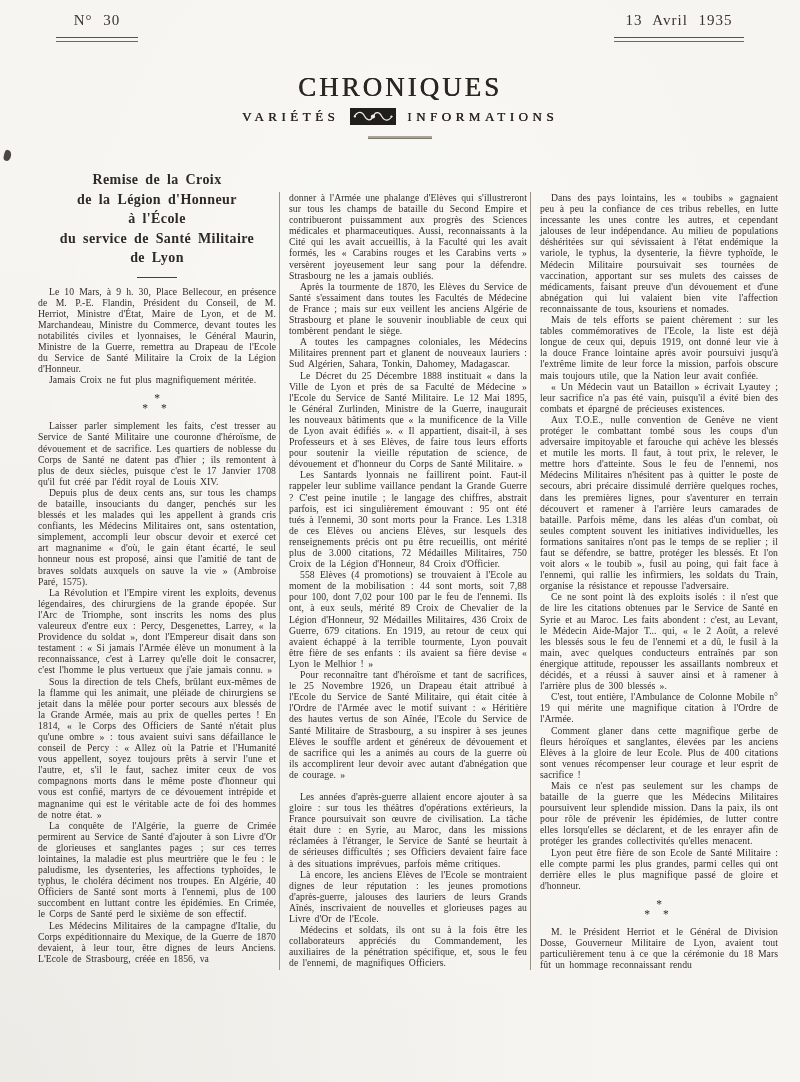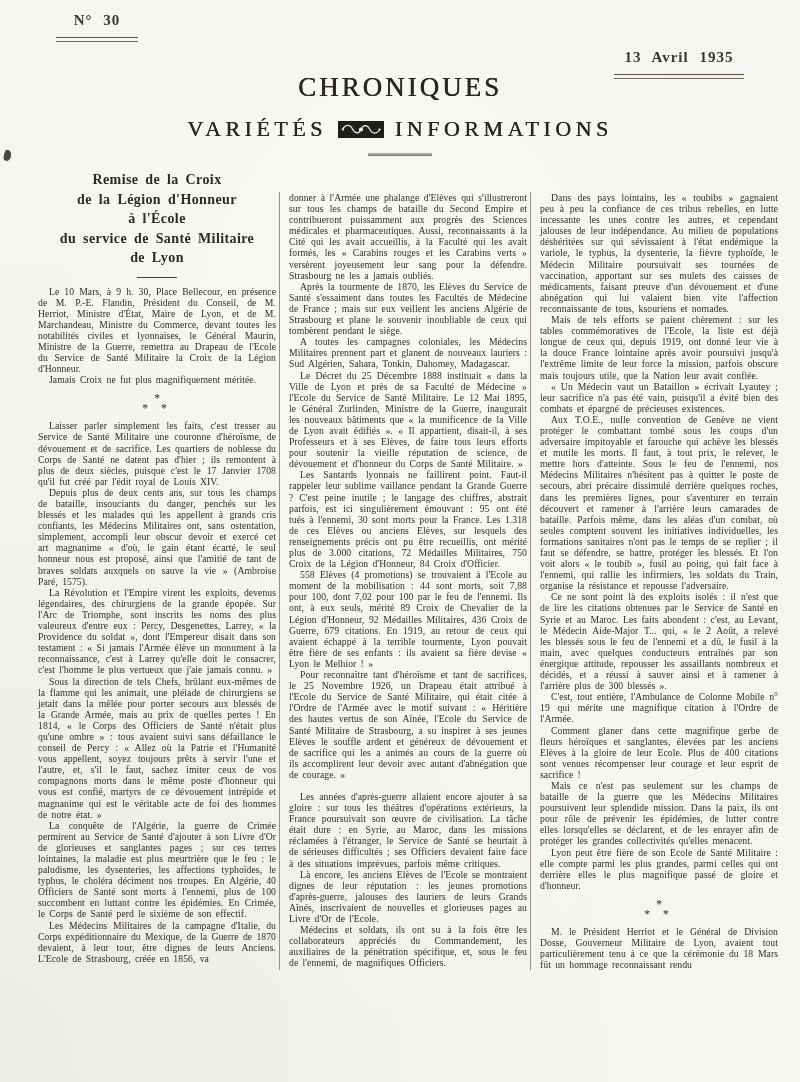--- a/index.html
+++ b/index.html
@@ -18,33 +18,33 @@
   }
   .page{
     position:relative;width:800px;height:1082px;overflow:hidden;
     background:
       radial-gradient(ellipse at 50% 40%, rgba(255,255,255,0.35), rgba(0,0,0,0) 70%),
       radial-gradient(ellipse at 0% 100%, rgba(120,115,105,0.08), rgba(0,0,0,0) 55%),
       var(--paper);
   }
   
   .issue-block{position:absolute;left:56px;top:12px;width:82px;text-align:center;}
-  .date-block{position:absolute;left:614px;top:12px;width:130px;text-align:center;margin-top:37px;}
-  .header-text{font-size:15px;letter-spacing:1px;word-spacing:6px;color:#3a352e;font-weight:bold;}
+  .date-block{position:absolute;left:614px;top:12px;width:130px;text-align:center;}
+  .header-text{font-size:15px;letter-spacing:1px;word-spacing:6px;color:#3a352e;}
   .double-rule{margin-top:8px;height:5px;border-top:1.4px solid var(--rule);border-bottom:1px solid #6d675d;}
   .speck{position:absolute;left:4px;top:150px;width:7px;height:11px;background:#2b2823;border-radius:40% 60% 55% 45%;transform:rotate(14deg);opacity:.85;}
   
   .masthead{position:absolute;top:72px;left:0;width:100%;text-align:center;}
   .masthead-title{
     font-size:27px;letter-spacing:3px;word-spacing:5px;color:#2b2721;
     text-shadow:0.5px 0 0 currentColor;
   }
   .masthead-sub{
-    margin-top:13px;display:flex;justify-content:center;align-items:center;gap:11px;
-    font-size:22px;letter-spacing:4.5px;color:#2b2721;text-shadow:0.4px 0 0 currentColor;text-align:center;
+    margin-top:5px;display:flex;justify-content:center;align-items:center;gap:11px;
+    font-size:13px;letter-spacing:4.5px;color:#2b2721;text-shadow:0.4px 0 0 currentColor;text-align:center;
   }
   .orn-box{display:inline-block;line-height:0;}
   .masthead-rule{width:64px;height:3px;margin:11px auto 0;background:#aaa499;border-bottom:1px solid #7c766b;}
   
   .columns{position:absolute;left:38px;top:152px;width:740px;display:flex;align-items:stretch;}
   .col{width:239px;}
   .col + .col{margin-left:3px;border-left:1px solid var(--divider);padding-left:9px;width:249px;margin-top:40px;}
   
   .article-heading{margin-top:18px;text-align:center;font-weight:bold;font-size:14px;line-height:19.5px;letter-spacing:0.4px;word-spacing:3px;color:#2e2a24;}
   .heading-rule{width:40px;margin:9px auto 8px;border-top:1.3px solid #45403a;}

